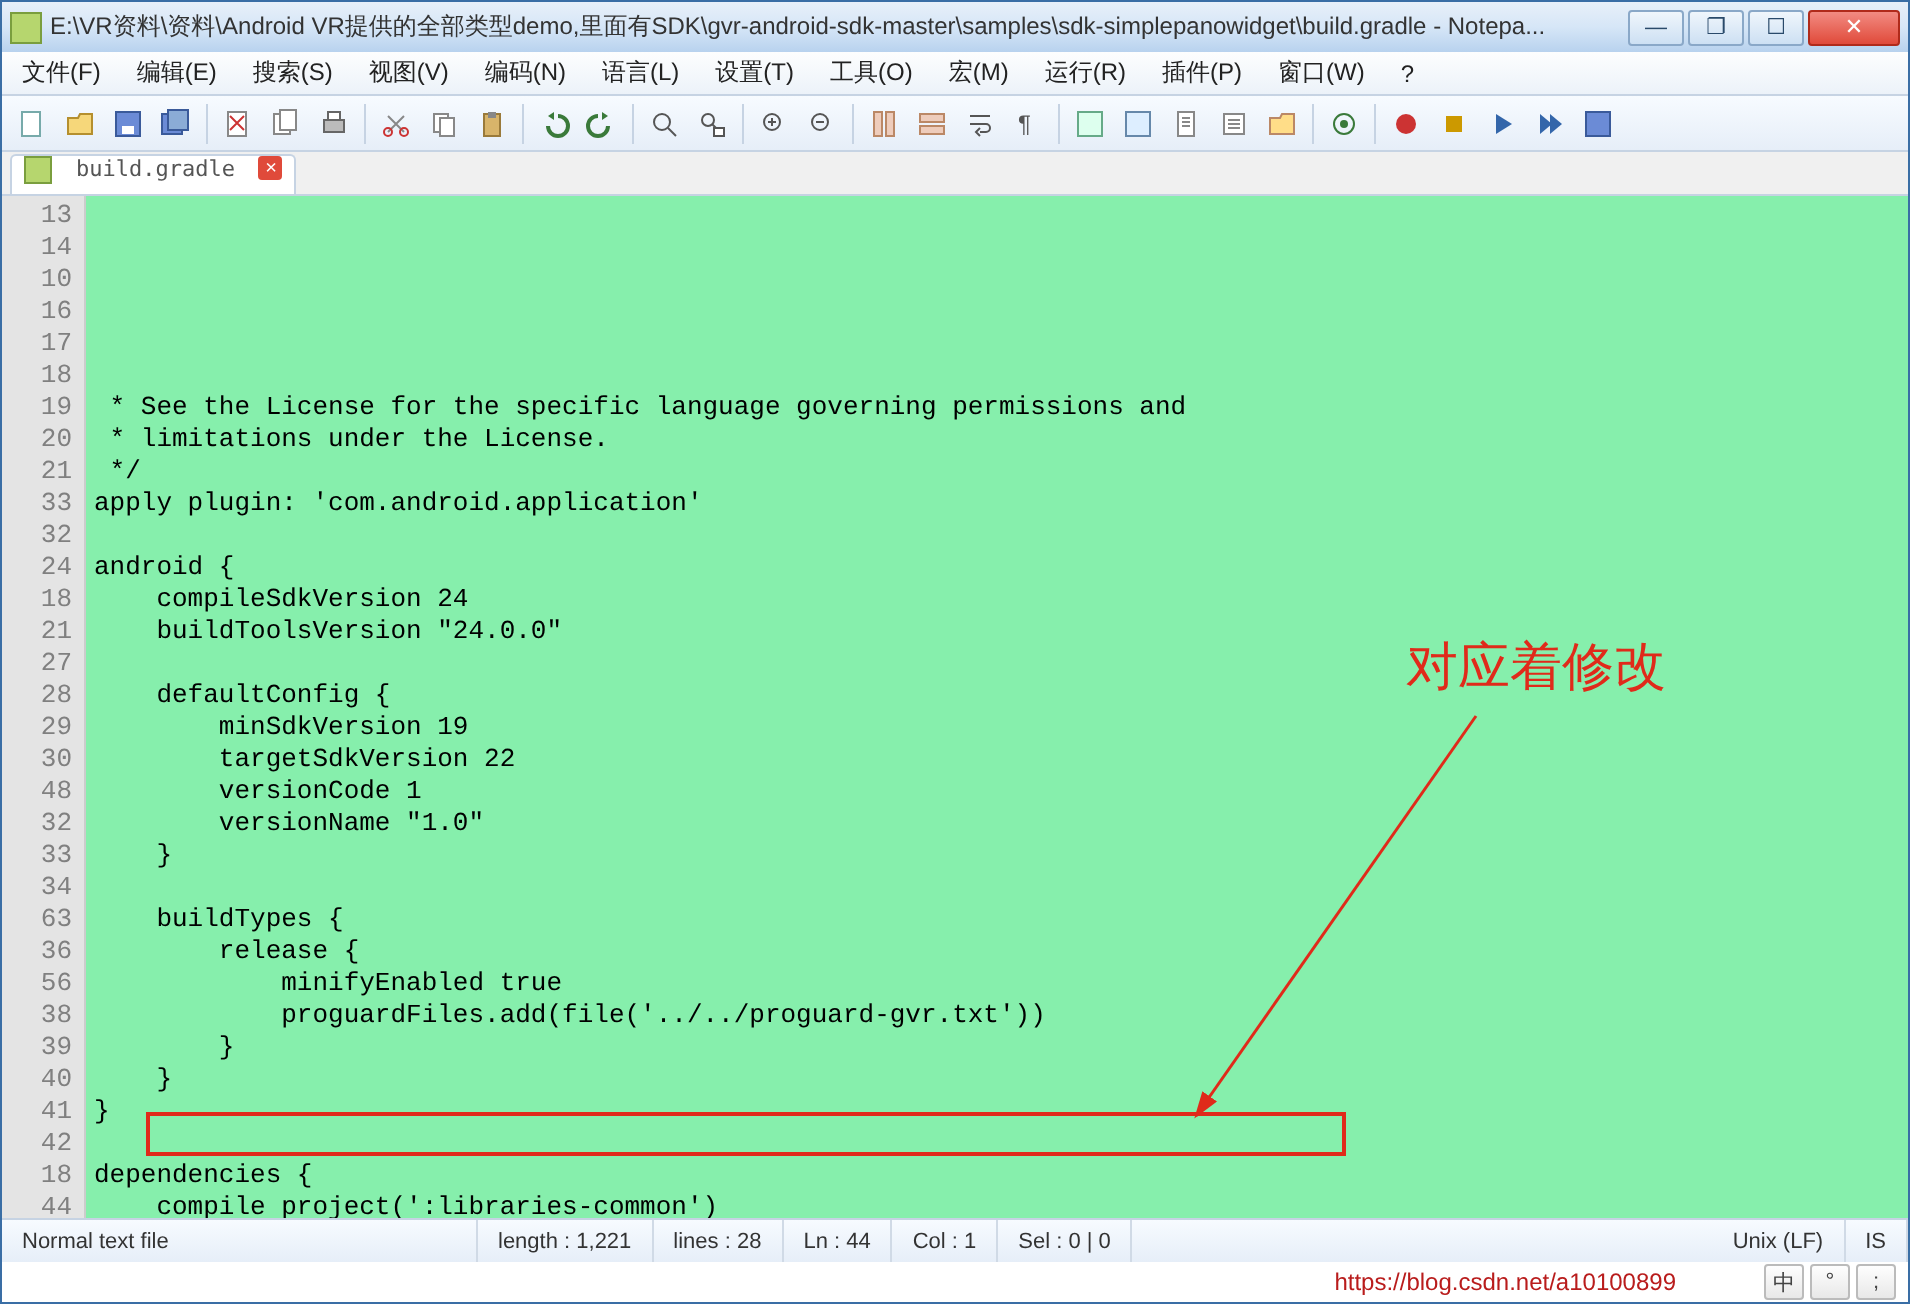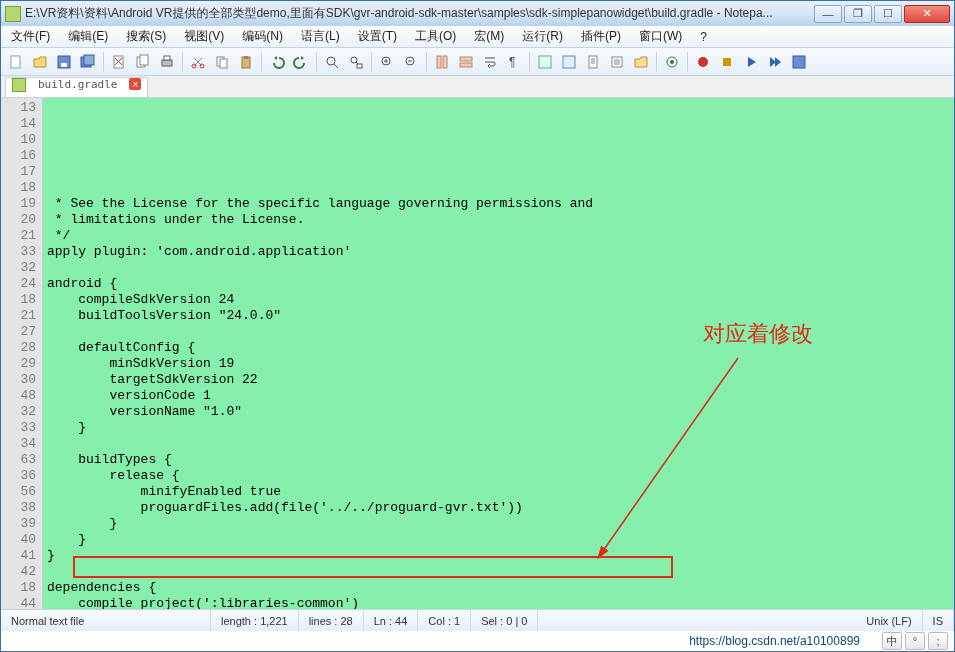--- a/index.html
+++ b/index.html
@@ -33,31 +33,31 @@
 
 
 .editor { flex:1; display:flex; overflow:auto; background:#86efac; font-family:"Consolas","Courier New",monospace; font-size:13px; position:relative;}
 .gutter { width:42px; background:#e4e4e4; text-align:right; color:#808080; padding:2px 6px 2px 2px; user-select:none; line-height:16px; border-right:1px solid #ccc;}
 .gutter div { height:16px; }
 .code { flex:1; padding:2px 4px; line-height:16px; white-space:pre; color:#000; position:relative;}
 .code .ln { height:16px; display:block;}
 
 
 .annotation-box { position:absolute; border:2px solid #e02a1a; }
-.annotation-text { position:absolute; color:#e02a1a; font-family:"SimSun","Microsoft YaHei",serif; font-size:22px; }
+.annotation-text { position:absolute; color:#e02a1a; font-family:"SimSun","Microsoft YaHei",serif; font-size:26px; }
 .annotation-arrow { position:absolute; pointer-events:none; }
 
 
 .statusbar { height:22px; background: linear-gradient(#f7fbff,#e6eef8); border-top:1px solid #c6d3e3; display:flex; align-items:center; font-size:11px; color:#333;}
 .statusbar .cell { padding:0 10px; border-right:1px solid #d0dae6; height:100%; display:flex; align-items:center;}
 .statusbar .spacer { flex:1; }
 
 
 .bottom-row { height:20px; display:flex; align-items:center; justify-content:flex-end; gap:6px; background:#fff; padding-right:6px; position:relative;}
-.watermark { position:absolute; right:94px; color:#0c4a6e; font-size:12px; font-family:Arial;}
+.watermark { position:absolute; right:116px; color:#b91c1c; font-size:12px; font-family:Arial;}
 .ime { display:flex; gap:3px; align-items:center;}
 .ime-btn { width:20px; height:18px; border:1px solid #bbb; background:linear-gradient(#fefefe,#e8e8e8); display:flex; align-items:center; justify-content:center; font-size:11px; border-radius:2px; cursor:pointer; color:#444;}
 </style>
 </head>
 <body>
 
 <div class="window">
 
   <div class="titlebar">
     <span class="icon"></span>
@@ -328,21 +328,21 @@
               <path d="M0,0 L9,3 L0,6 z" fill="#e02a1a"></path>
             </marker>
           </defs>
         <line x1="155" y1="5" x2="15" y2="205" stroke="#e02a1a" stroke-width="1.5" marker-end="url(#ah)"></line>
       </svg>
       <div class="annotation-box" style="left:30px; top:458px; width:600px; height:22px;"></div>
     <span class="ln"> * See the License for the specific language governing permissions and</span><span class="ln"> * limitations under the License.</span><span class="ln"> */</span><span class="ln">apply plugin: 'com.android.application'</span><span class="ln"></span><span class="ln">android {</span><span class="ln">    compileSdkVersion 24</span><span class="ln">    buildToolsVersion "24.0.0"</span><span class="ln"></span><span class="ln">    defaultConfig {</span><span class="ln">        minSdkVersion 19</span><span class="ln">        targetSdkVersion 22</span><span class="ln">        versionCode 1</span><span class="ln">        versionName "1.0"</span><span class="ln">    }</span><span class="ln"></span><span class="ln">    buildTypes {</span><span class="ln">        release {</span><span class="ln">            minifyEnabled true</span><span class="ln">            proguardFiles.add(file('../../proguard-gvr.txt'))</span><span class="ln">        }</span><span class="ln">    }</span><span class="ln">}</span><span class="ln"></span><span class="ln">dependencies {</span><span class="ln">    compile project(':libraries-common')</span></div>
   </div>
 
   <div class="statusbar">
-    <div class="cell" style="width:210px;">Normal text file</div>
+    <div class="cell" style="width:238px;">Normal text file</div>
     <div class="cell">length : 1,221</div>
     <div class="cell">lines : 28</div>
     <div class="cell">Ln : 44</div>
     <div class="cell">Col : 1</div>
     <div class="cell">Sel : 0 | 0</div>
     <div class="spacer"></div>
     <div class="cell">Unix (LF)</div>
     <div class="cell">IS</div>
   </div>
 

